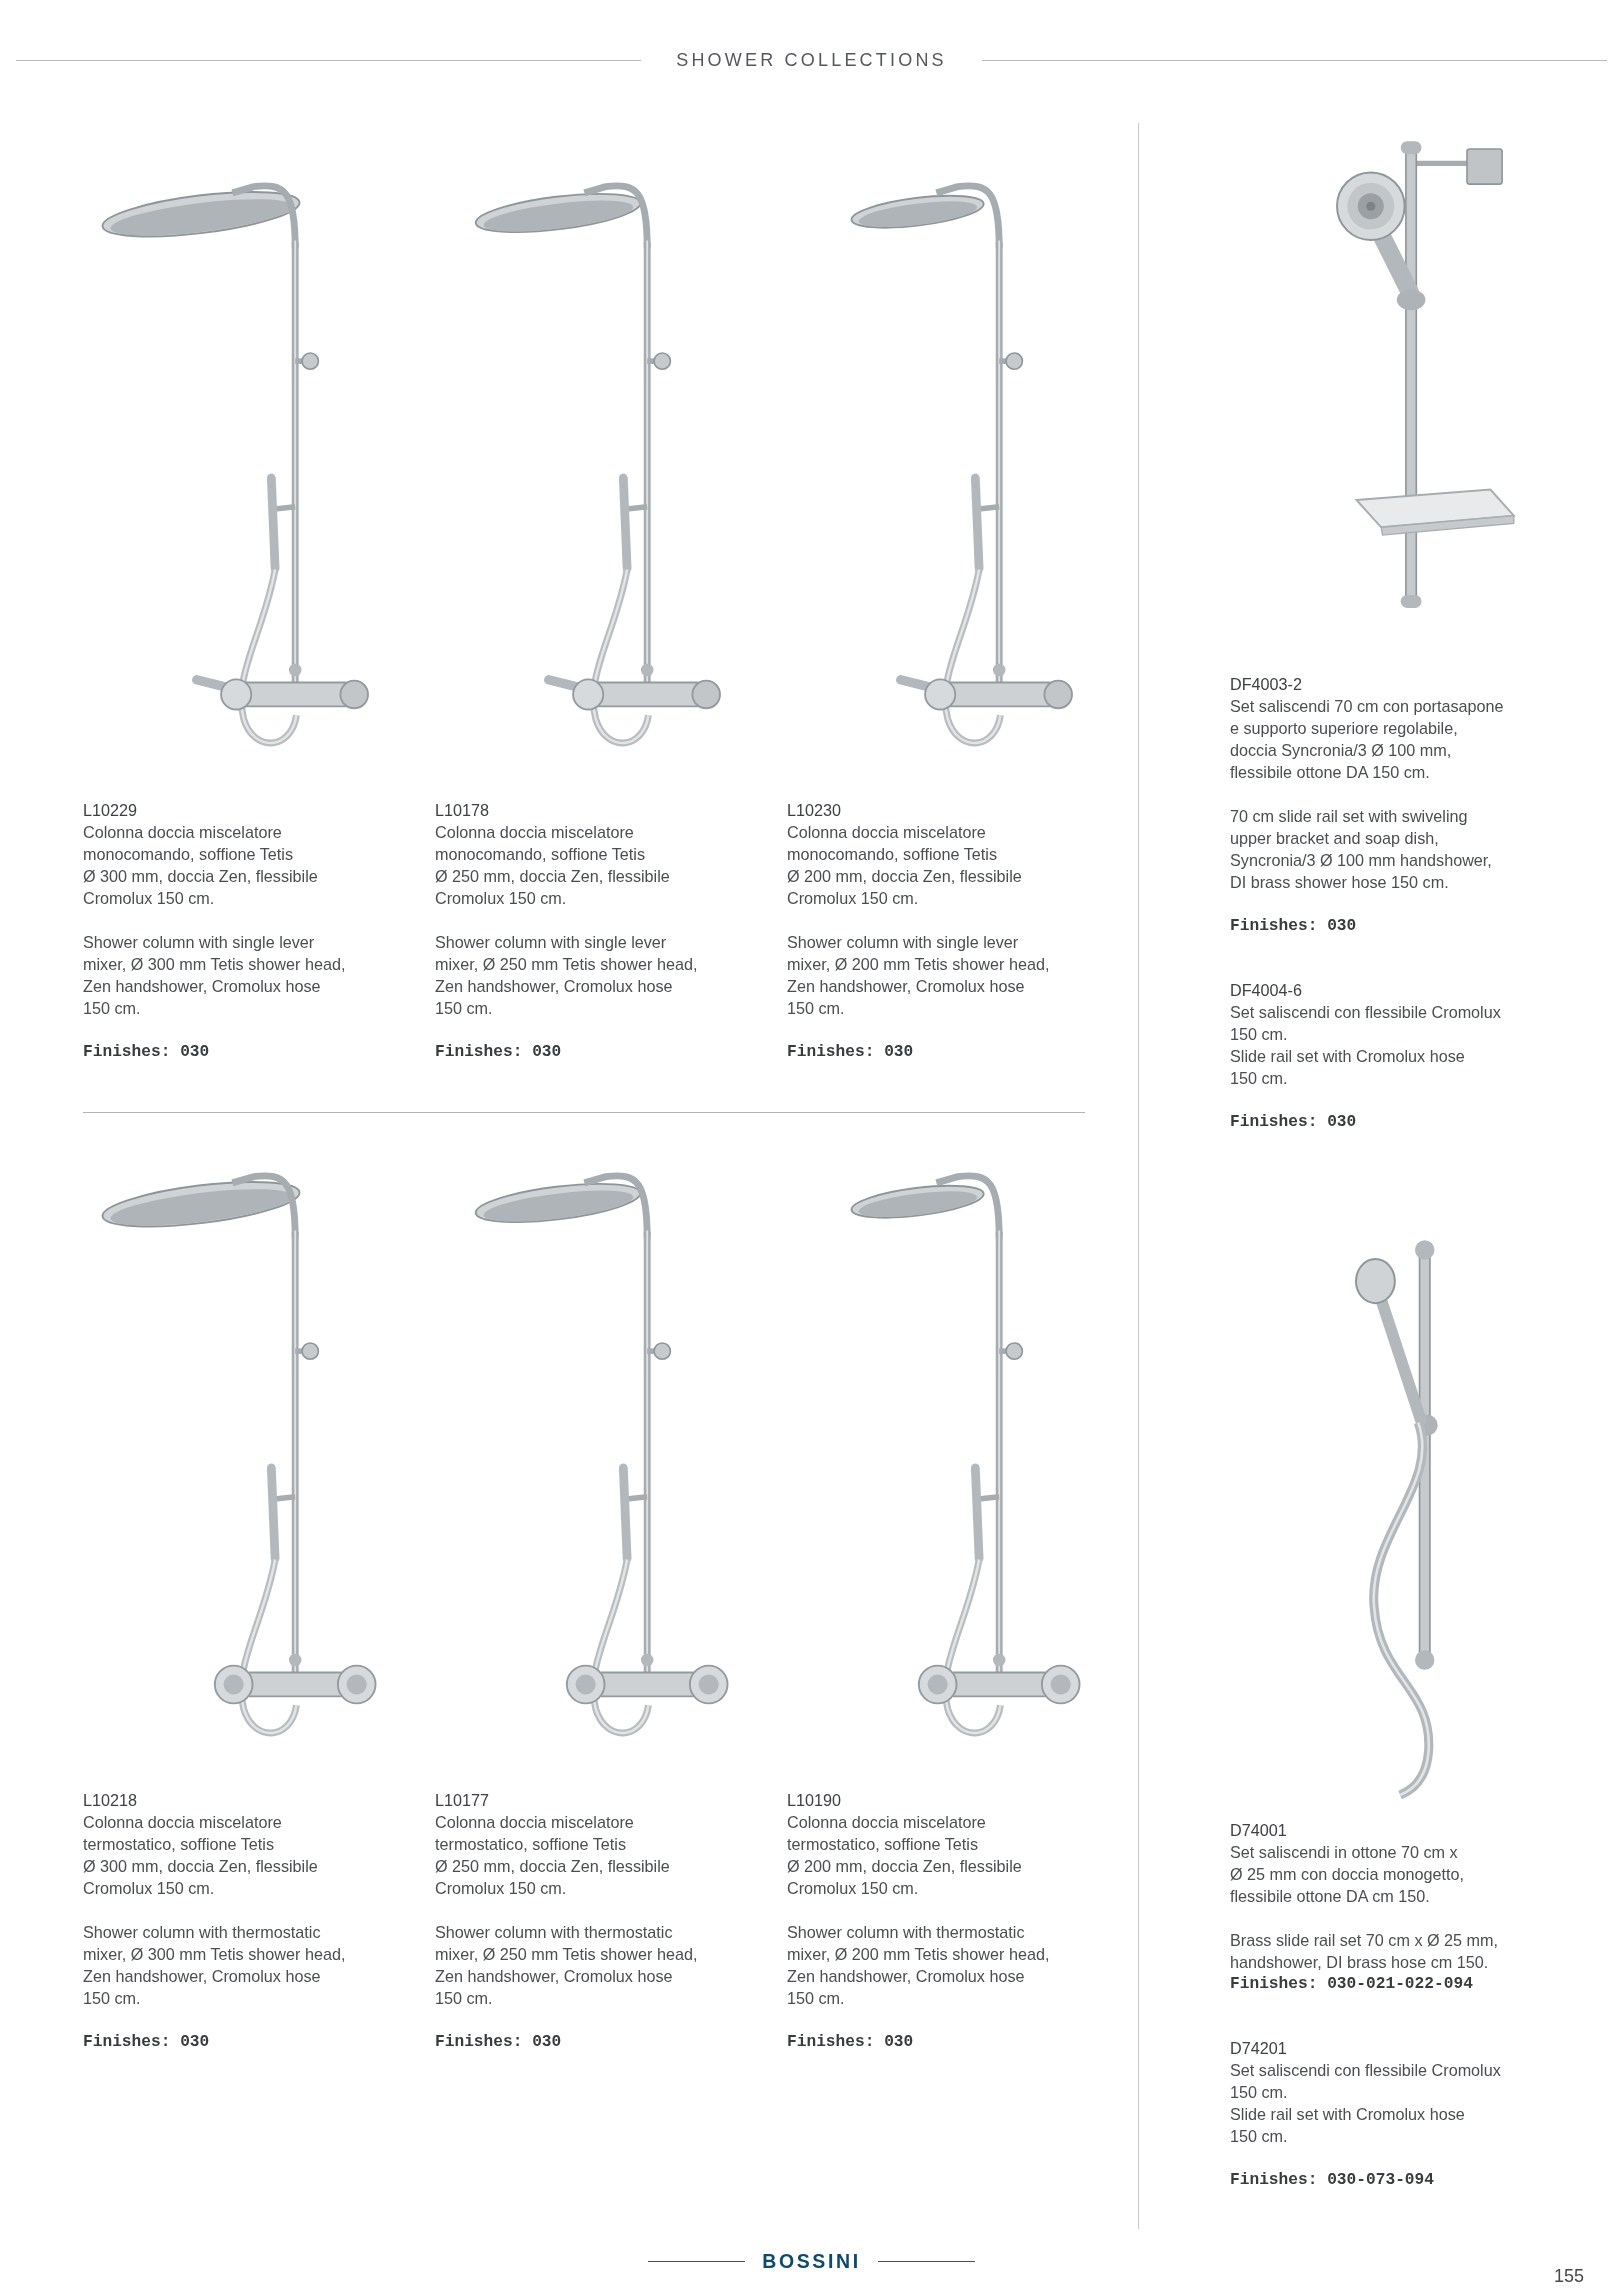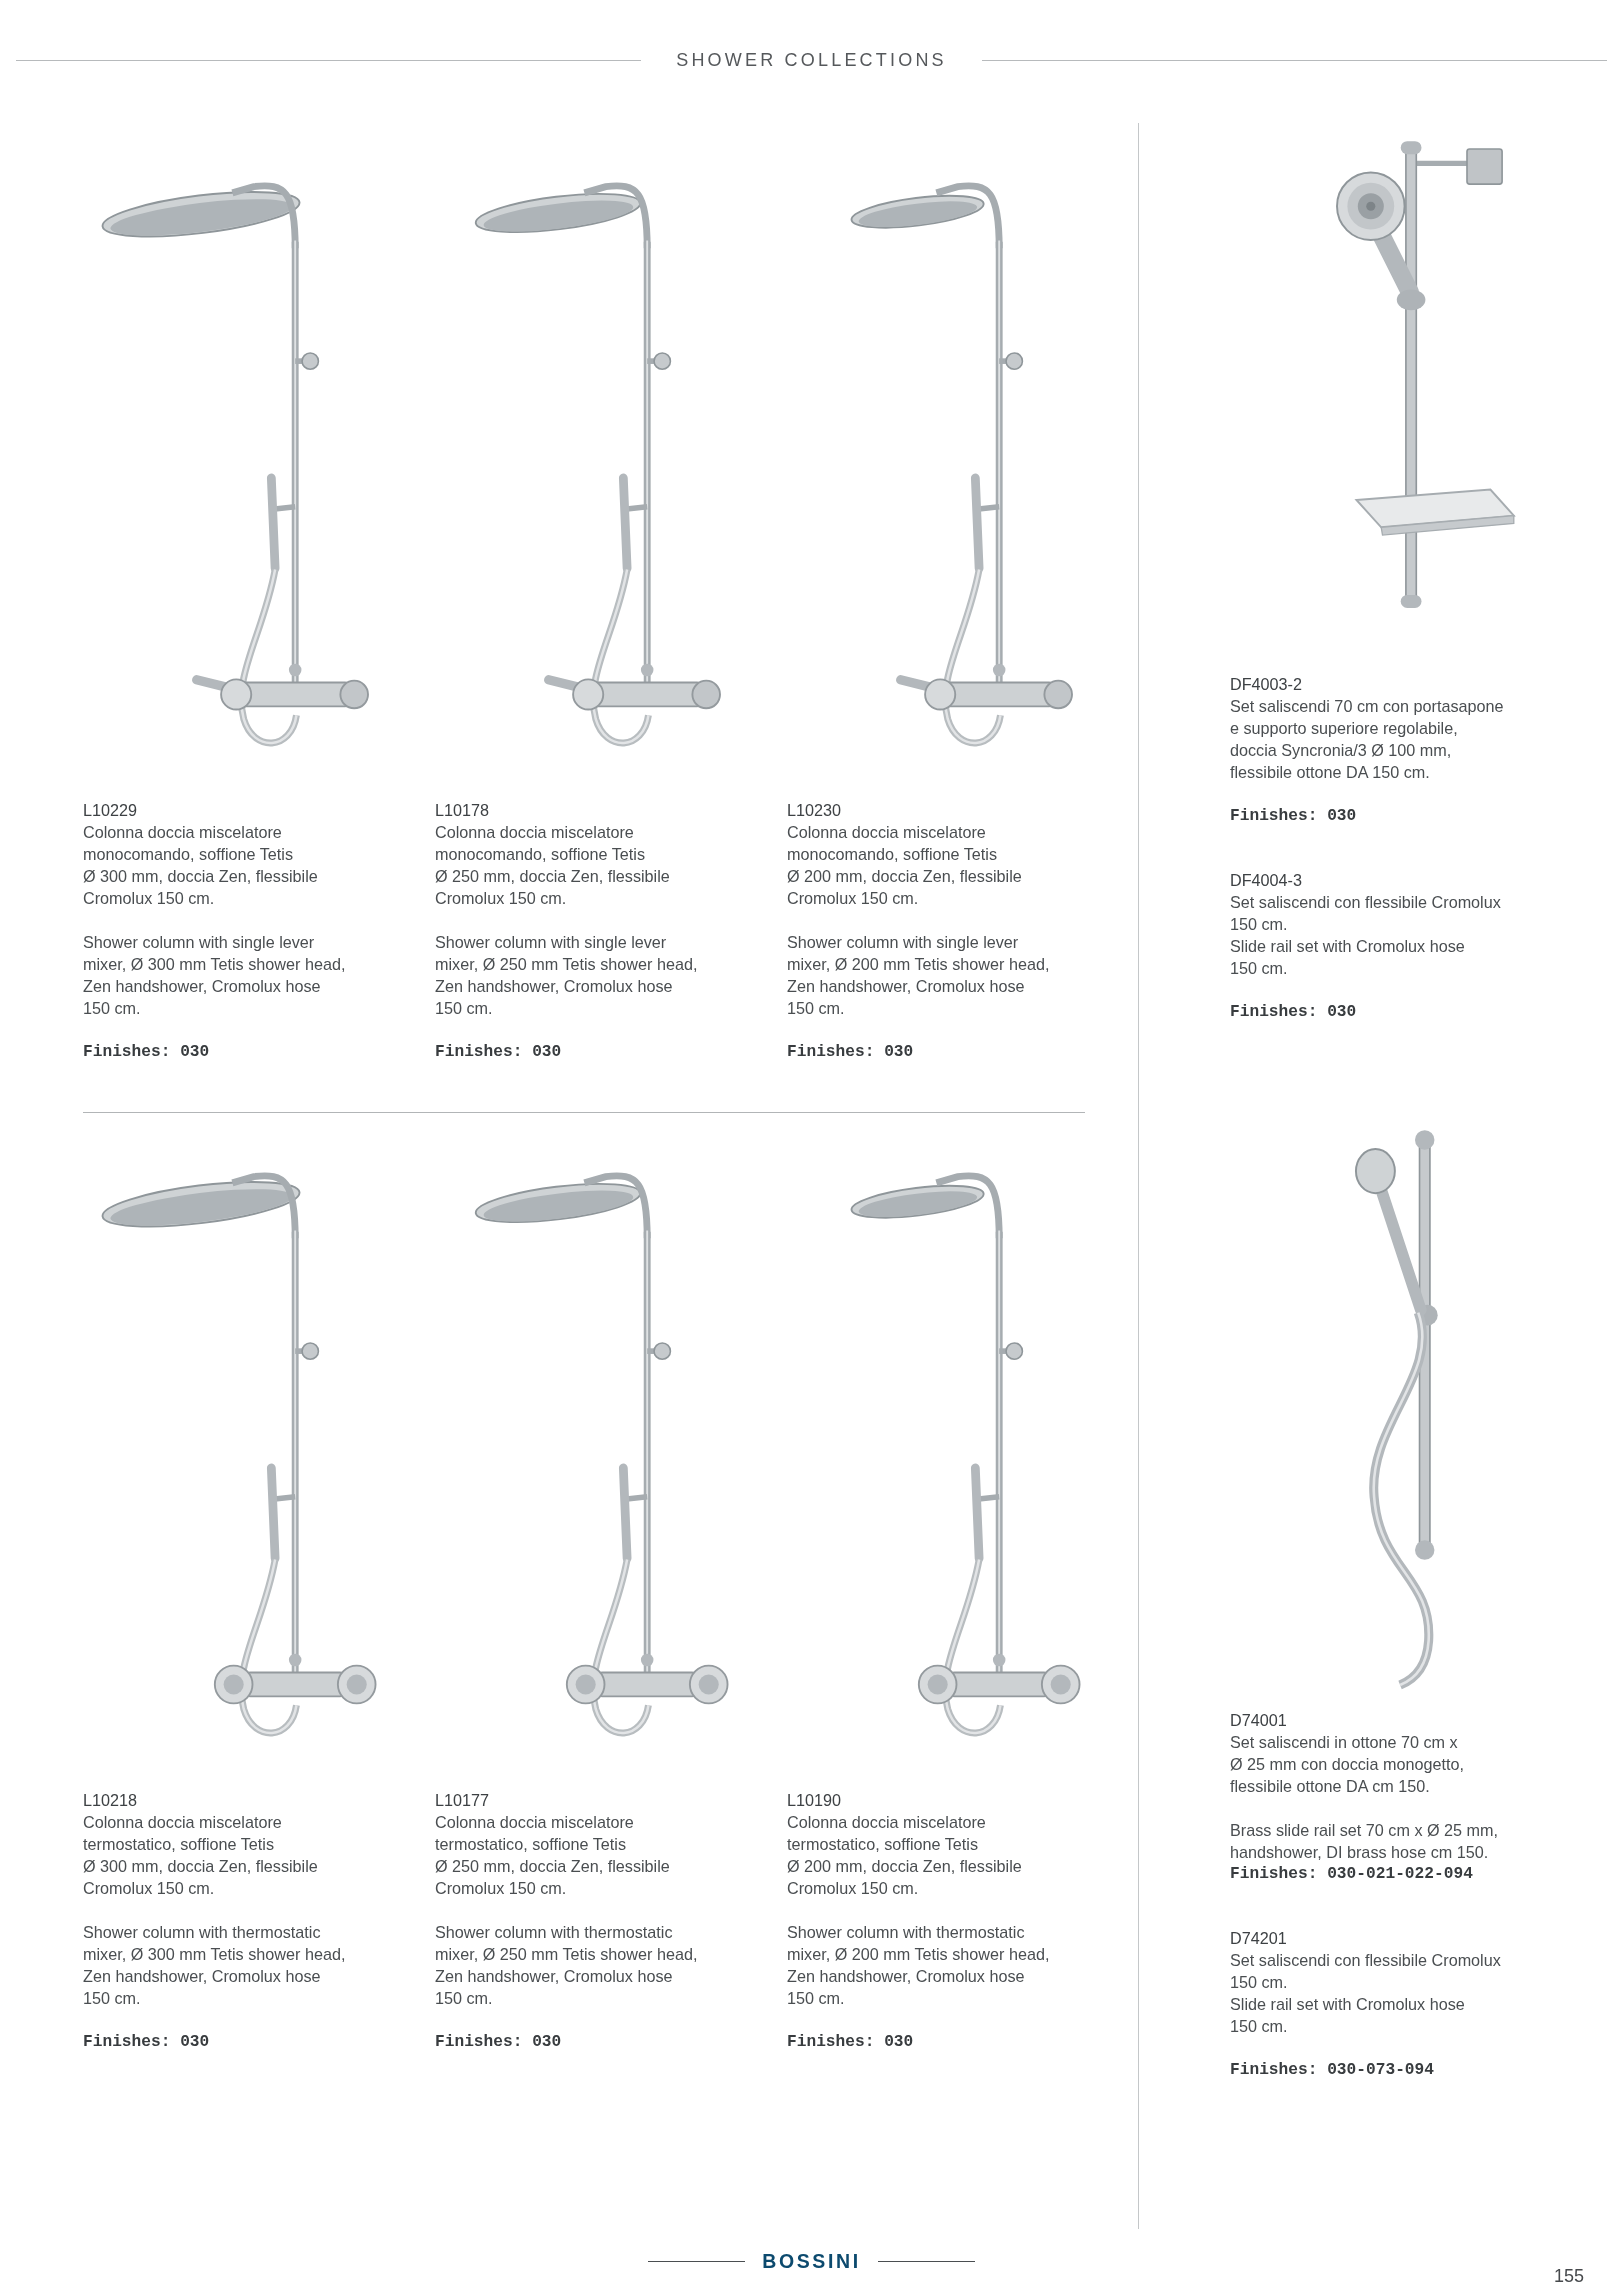--- a/index.html
+++ b/index.html
@@ -282,25 +282,29 @@
         <svg class="rail-img" viewBox="0 0 420 800" width="273" height="520">
             <use href="#rail-set-1"></use>
           </svg>
 
         <div class="rail-card">
           <div class="code">DF4003-2</div>
           <p class="desc">Set saliscendi 70 cm con portasapone
 e supporto superiore regolabile,
 doccia Syncronia/3 Ø 100 mm,
 flessibile ottone DA 150 cm.</p>
+          <p class="desc">70 cm slide rail set with swiveling
+upper bracket and soap dish,
+Syncronia/3 Ø 100 mm handshower,
+DI brass shower hose 150 cm.</p>
           <p class="finishes"><span>Finishes:</span> <span>030</span></p>
         </div>
 
         <div class="rail-card rail-secondary">
-          <div class="code">DF4004-3</div>
+          <div class="code">DF4004-6</div>
           <p class="desc desc-tight">Set saliscendi con flessibile Cromolux
 150 cm.</p>
           <p class="desc">Slide rail set with Cromolux hose
 150 cm.</p>
           <p class="finishes"><span>Finishes:</span> <span>030</span></p>
         </div>
       </div>
 
       <div class="rail-block rail-block2">
         <svg class="rail-img" viewBox="0 0 430 880" width="279" height="572">

